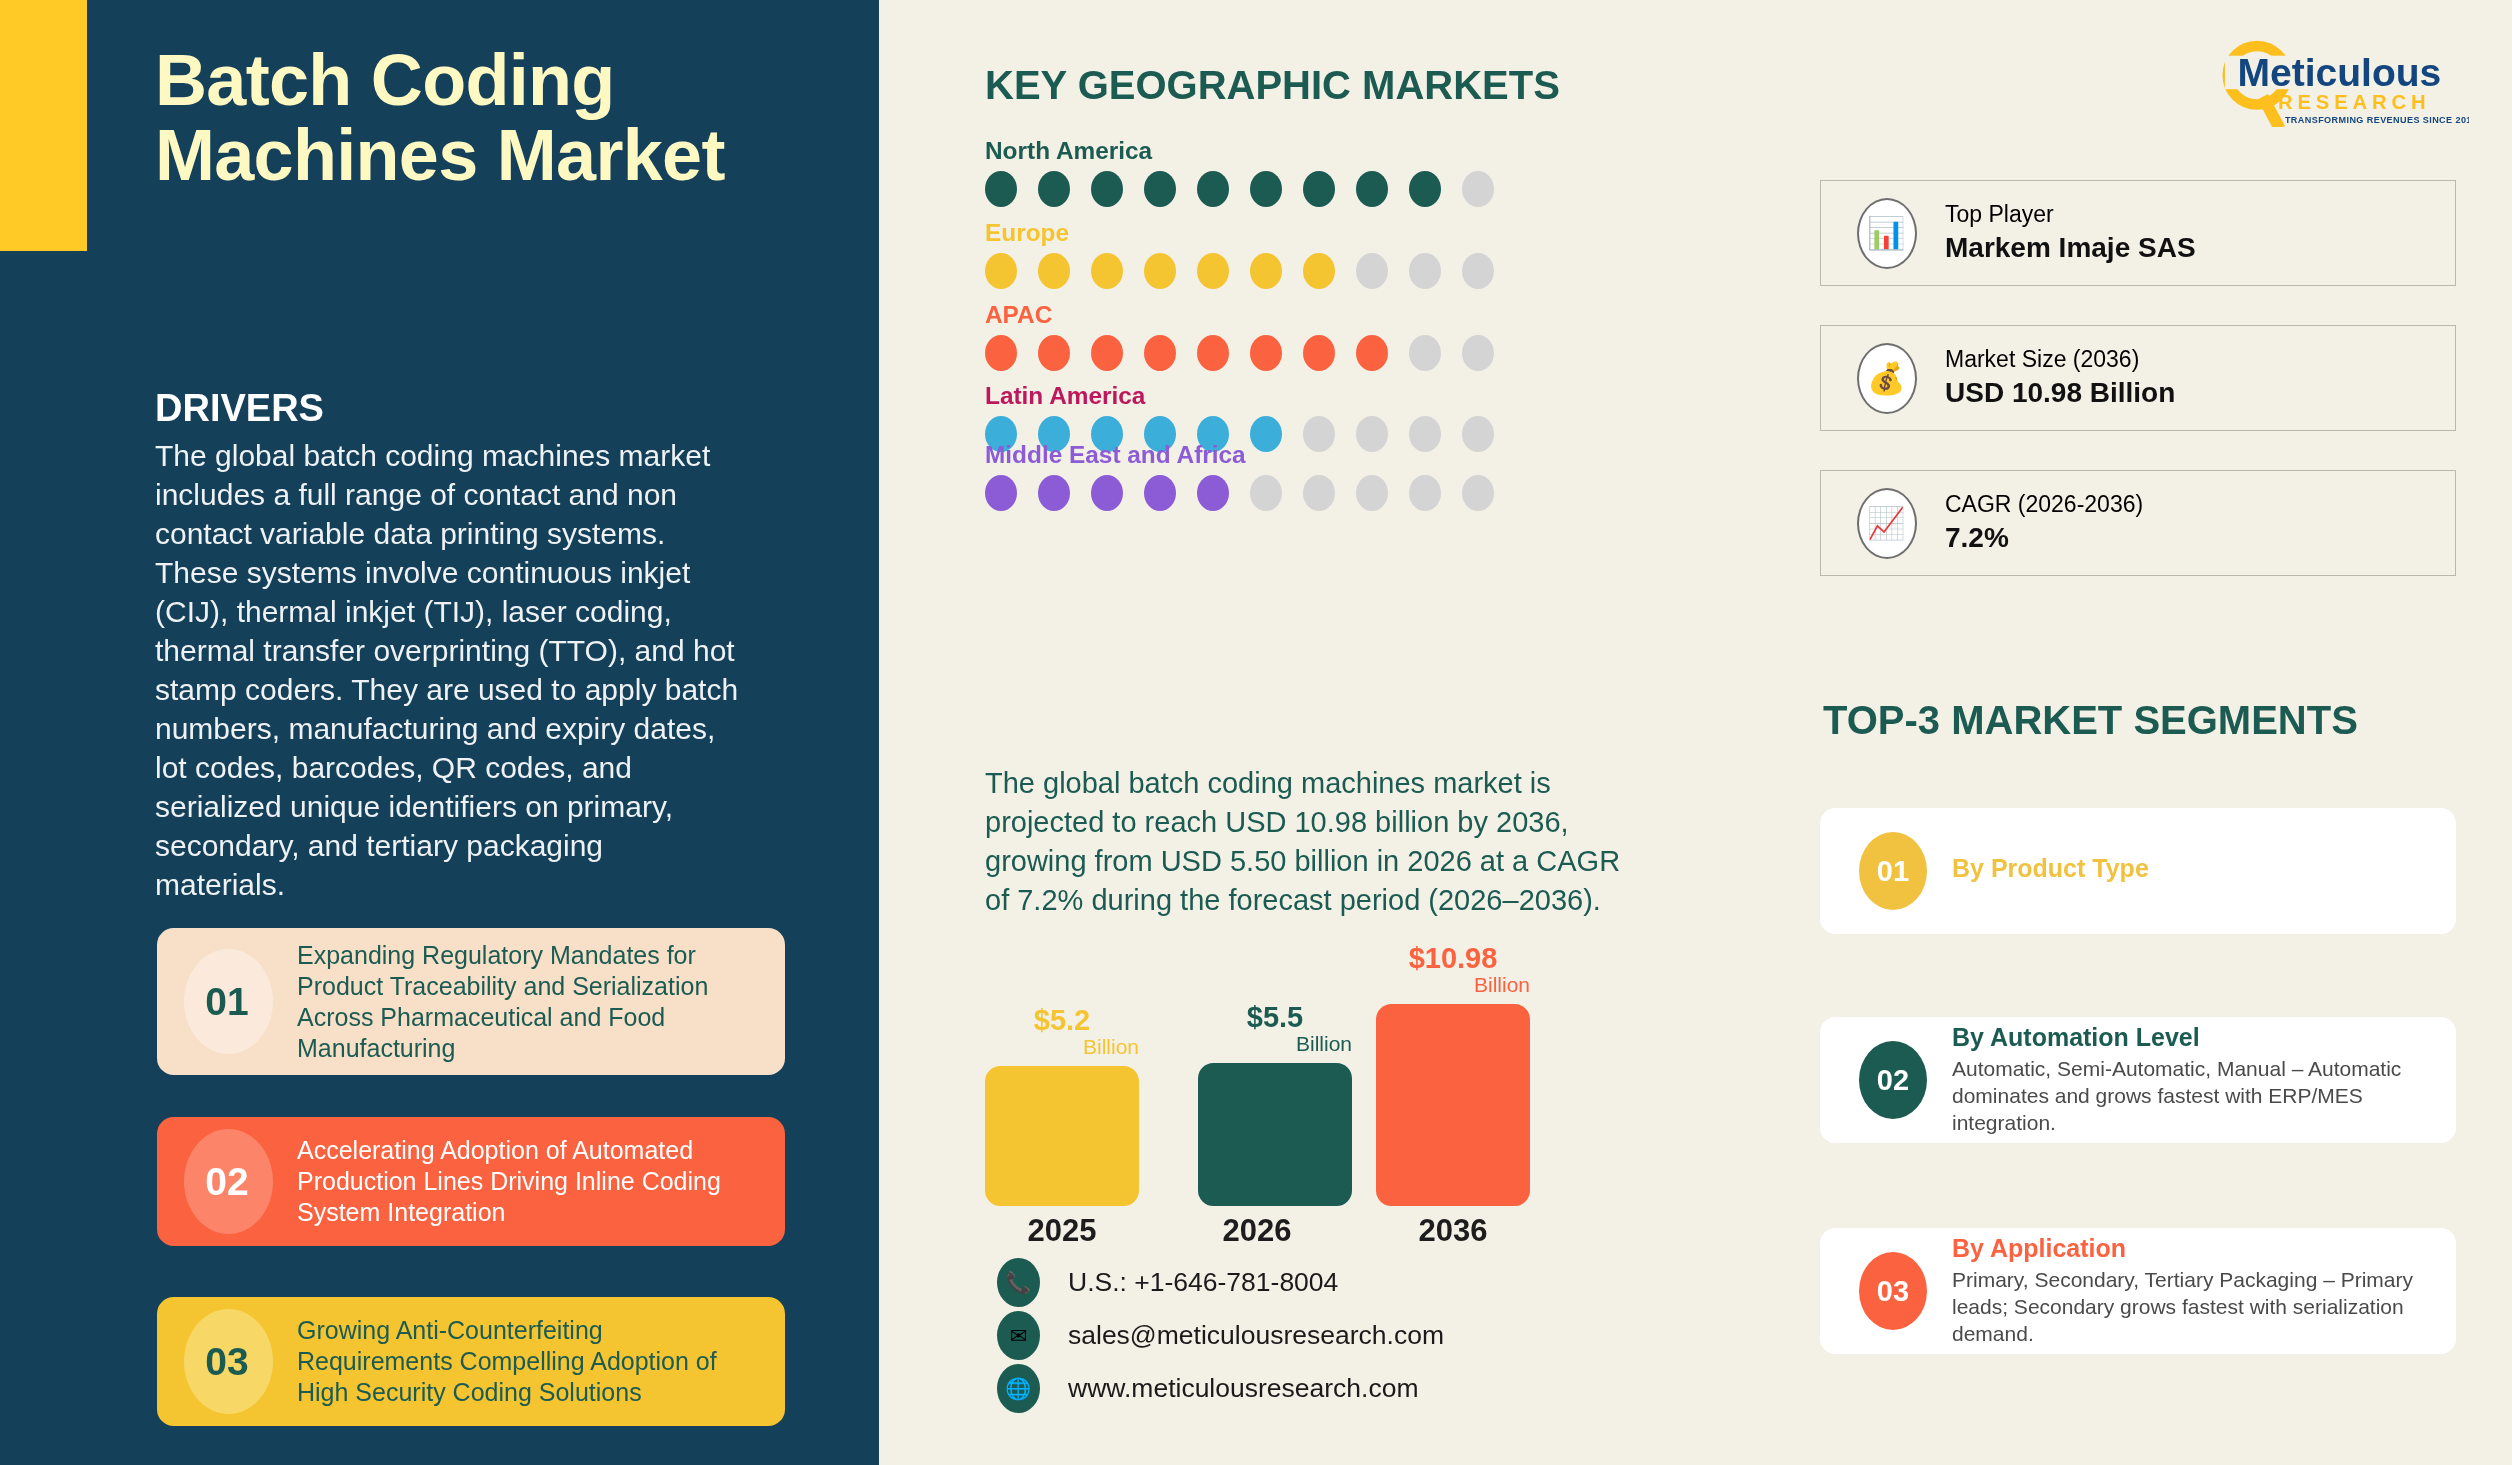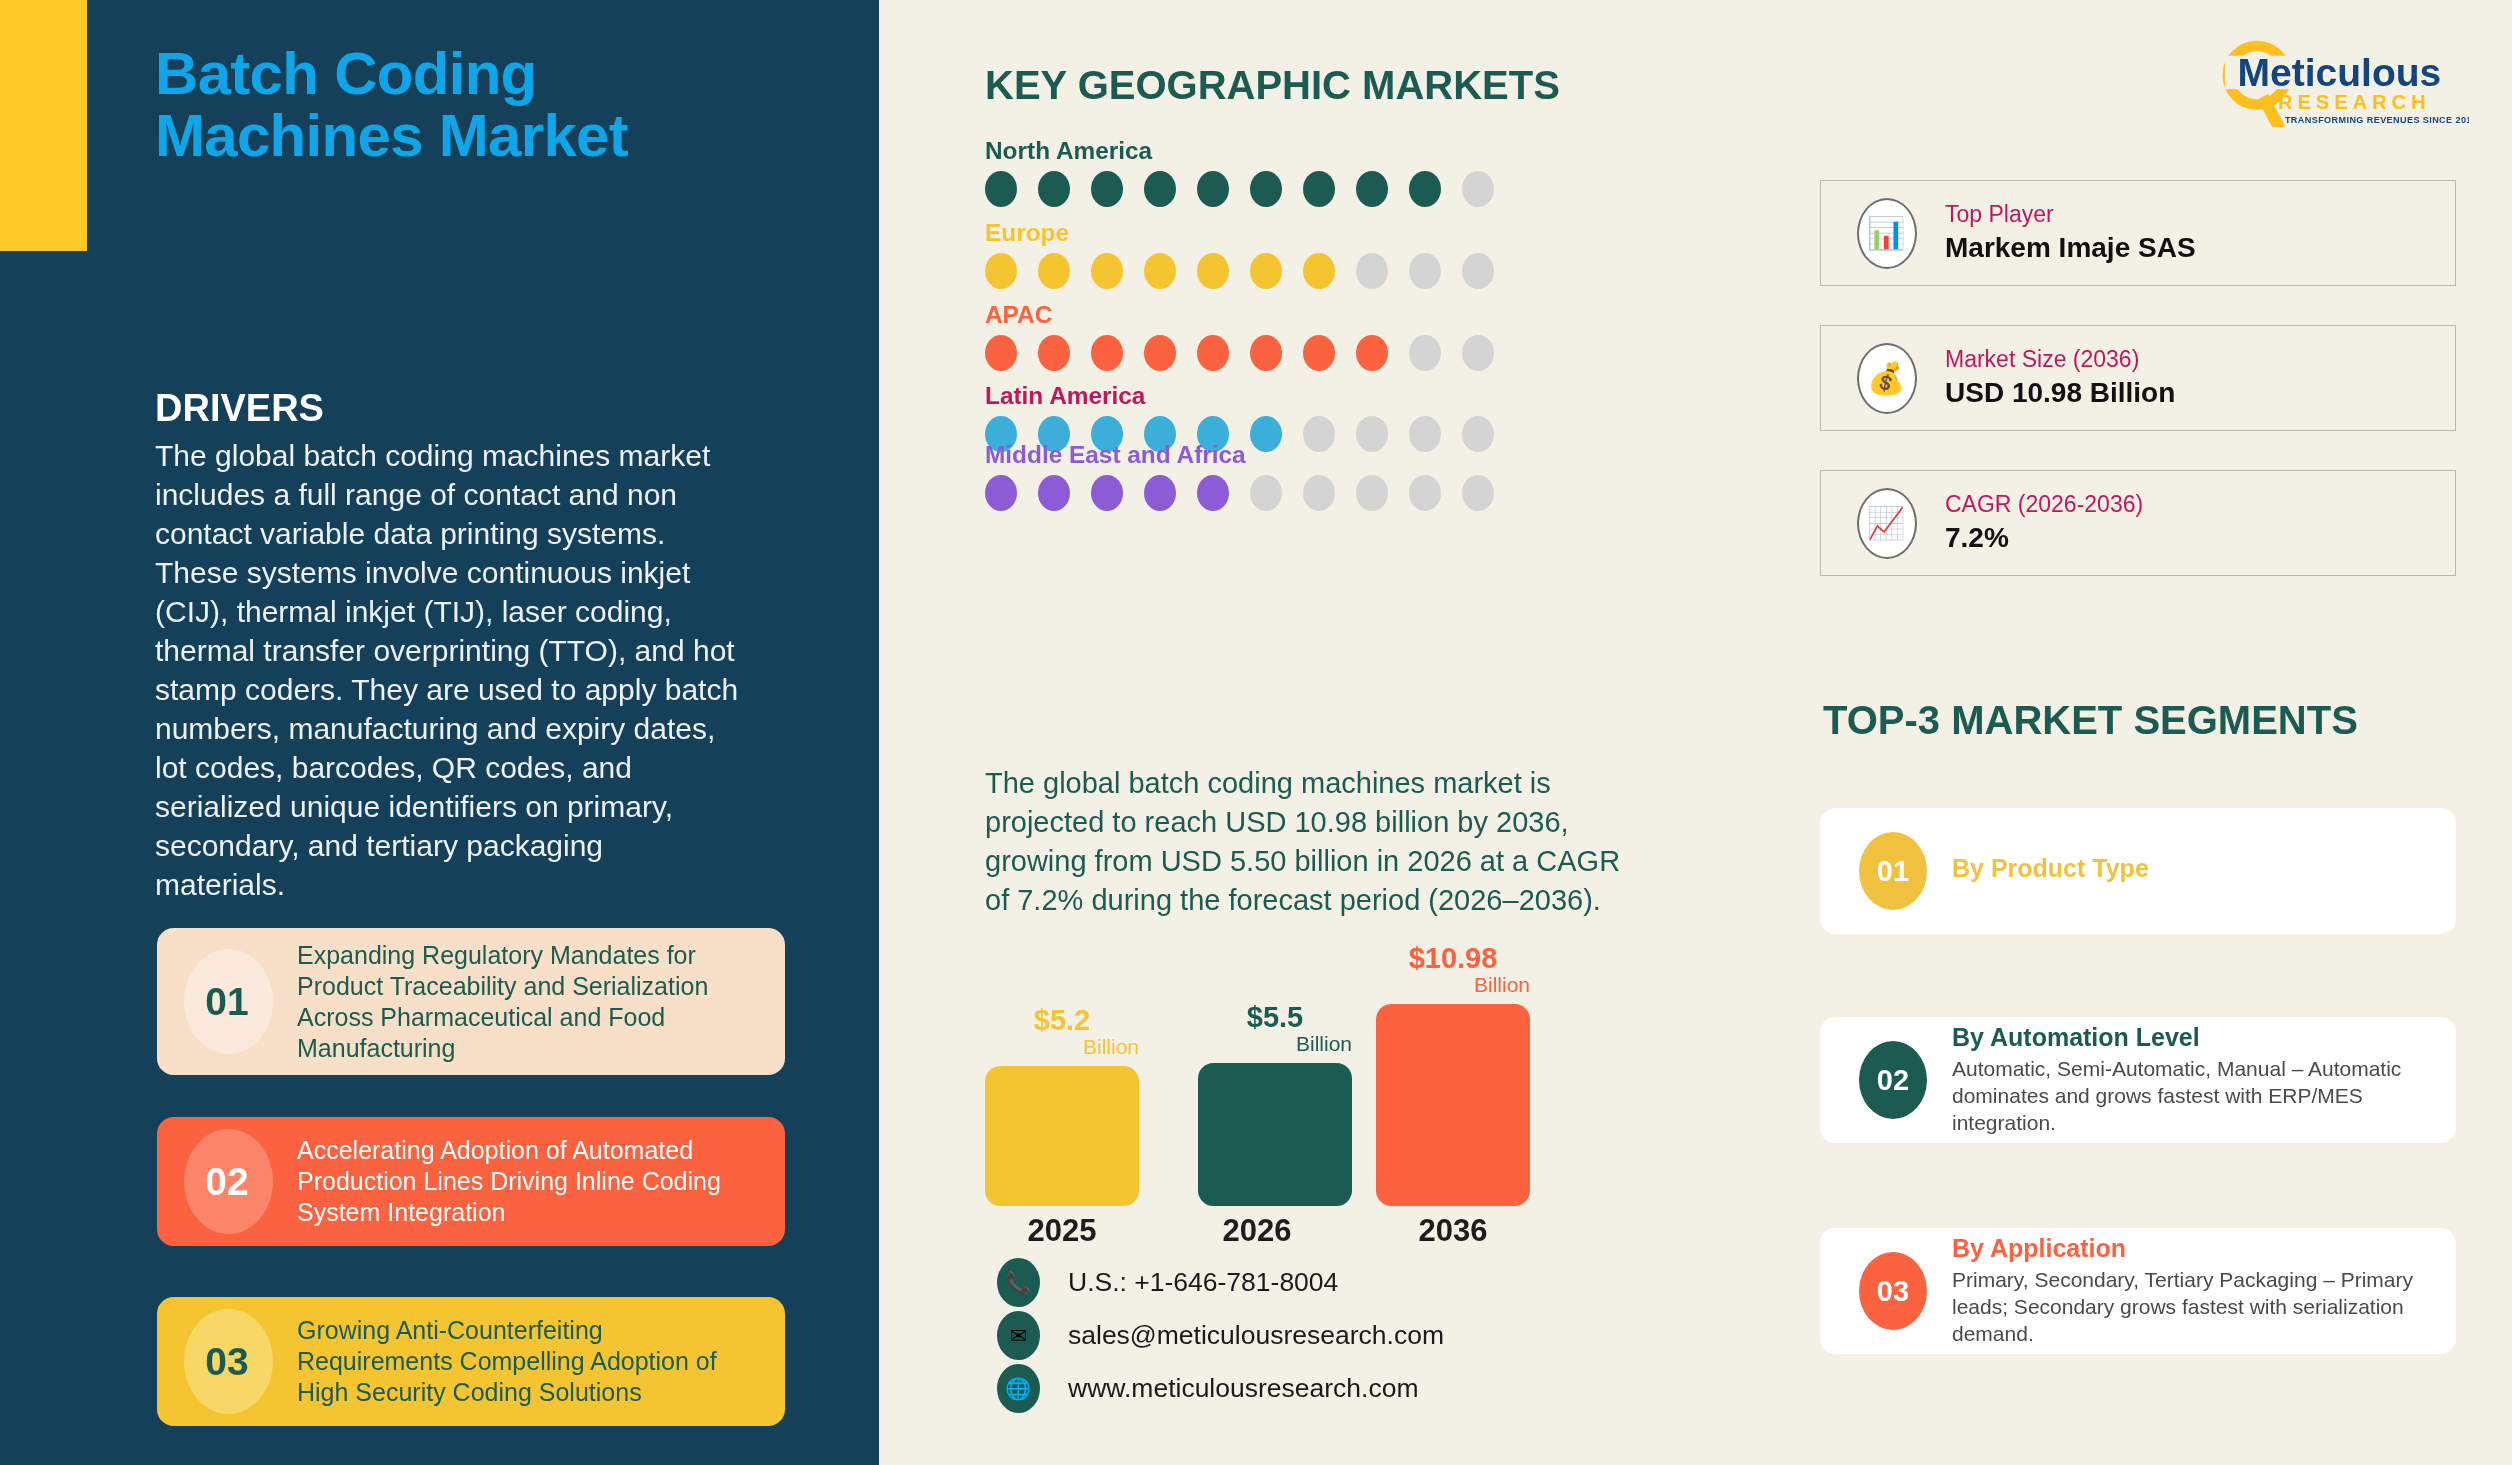--- a/index.html
+++ b/index.html
@@ -18,22 +18,22 @@
     background: #15405A;
   }
   .accent-bar {
     position: absolute; left: 0; top: 0;
     width: 87px; height: 251px;
     background: #FFC926;
   }
   .title {
     position: absolute; left: 155px; top: 43px;
     width: 656px;
-    color: #0ea5e9;
-    font-size: 60px;
+    color: #fef9c3;
+    font-size: 72px;
     font-weight: bold;
     line-height: 1.04;
     letter-spacing: -0.7px;
   }
   .drivers-heading {
     position: absolute; left: 155px; top: 387px;
     color: #FFFFFF;
     font-size: 38px; font-weight: bold;
     letter-spacing: 0px;
   }
@@ -116,21 +116,21 @@
   }
   .stat-icon {
     width: 60px; height: 71px;
     margin-left: 36px; margin-right: 28px;
     border-radius: 50%;
     background: #FFFFFF;
     border: 2.1px solid #6E6E6E;
     display: flex; align-items: center; justify-content: center;
     font-size: 31px;
   }
-  .stat-label { font-size: 23px; color: #be185d; line-height: 1.35; }
+  .stat-label { font-size: 23px; color: #000000; line-height: 1.35; }
   .stat-value { font-size: 28px; color: #111111; font-weight: bold; line-height: 1.3; }
 
   
   .ov-body {
     position: absolute; left: 985px; top: 764px;
     width: 663px;
     color: #1B5B52;
     font-size: 29px; line-height: 1.34;
   }
 

